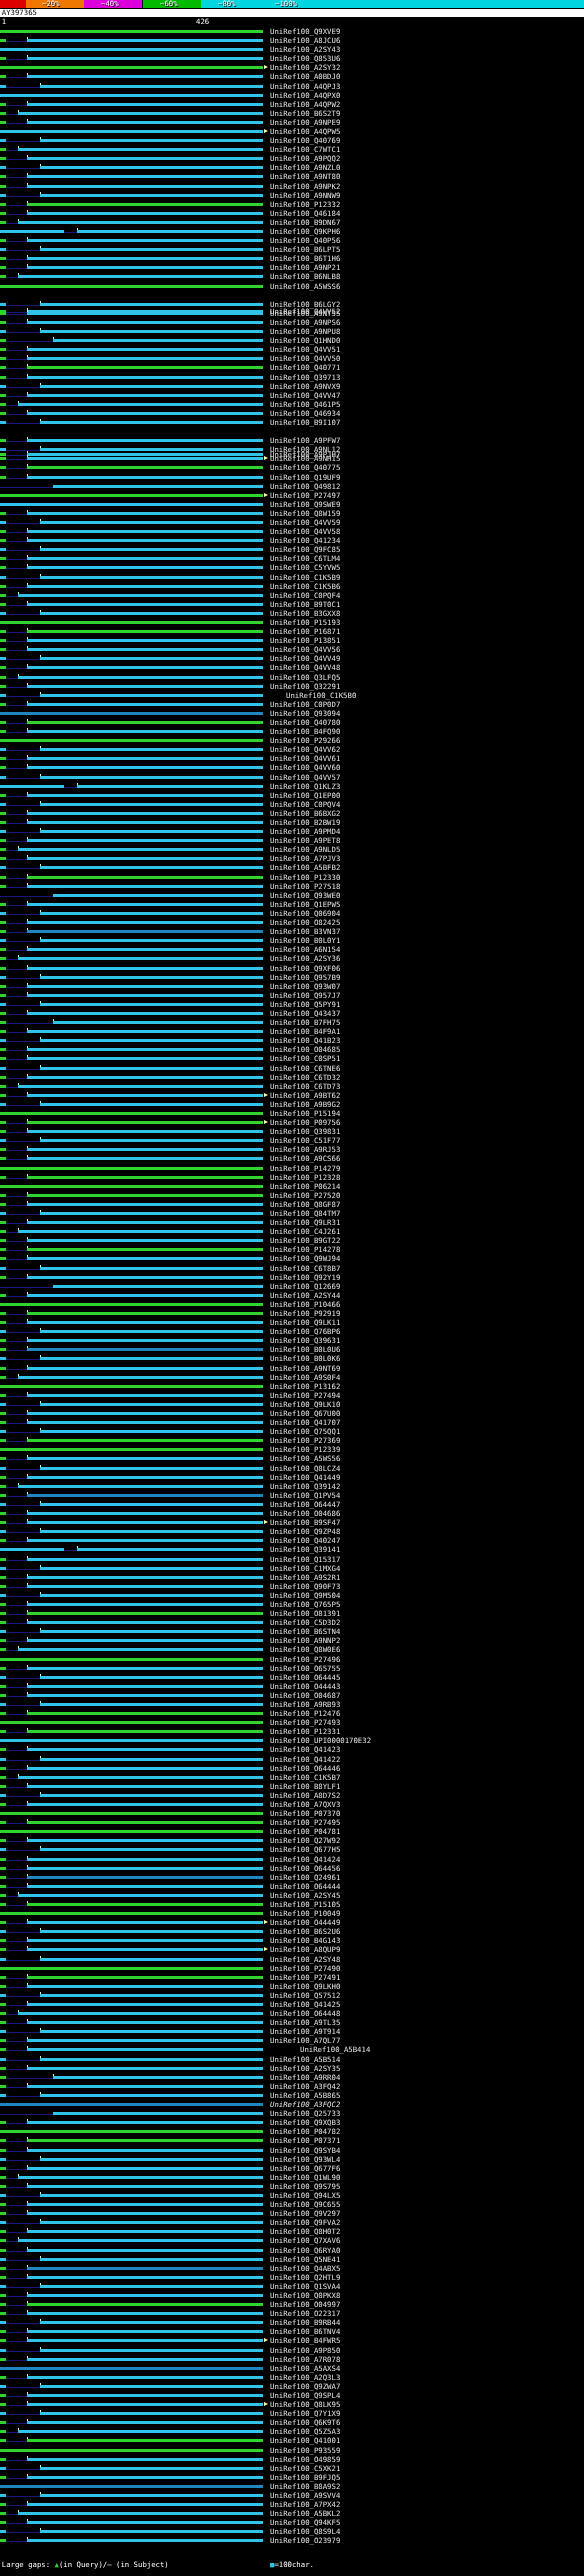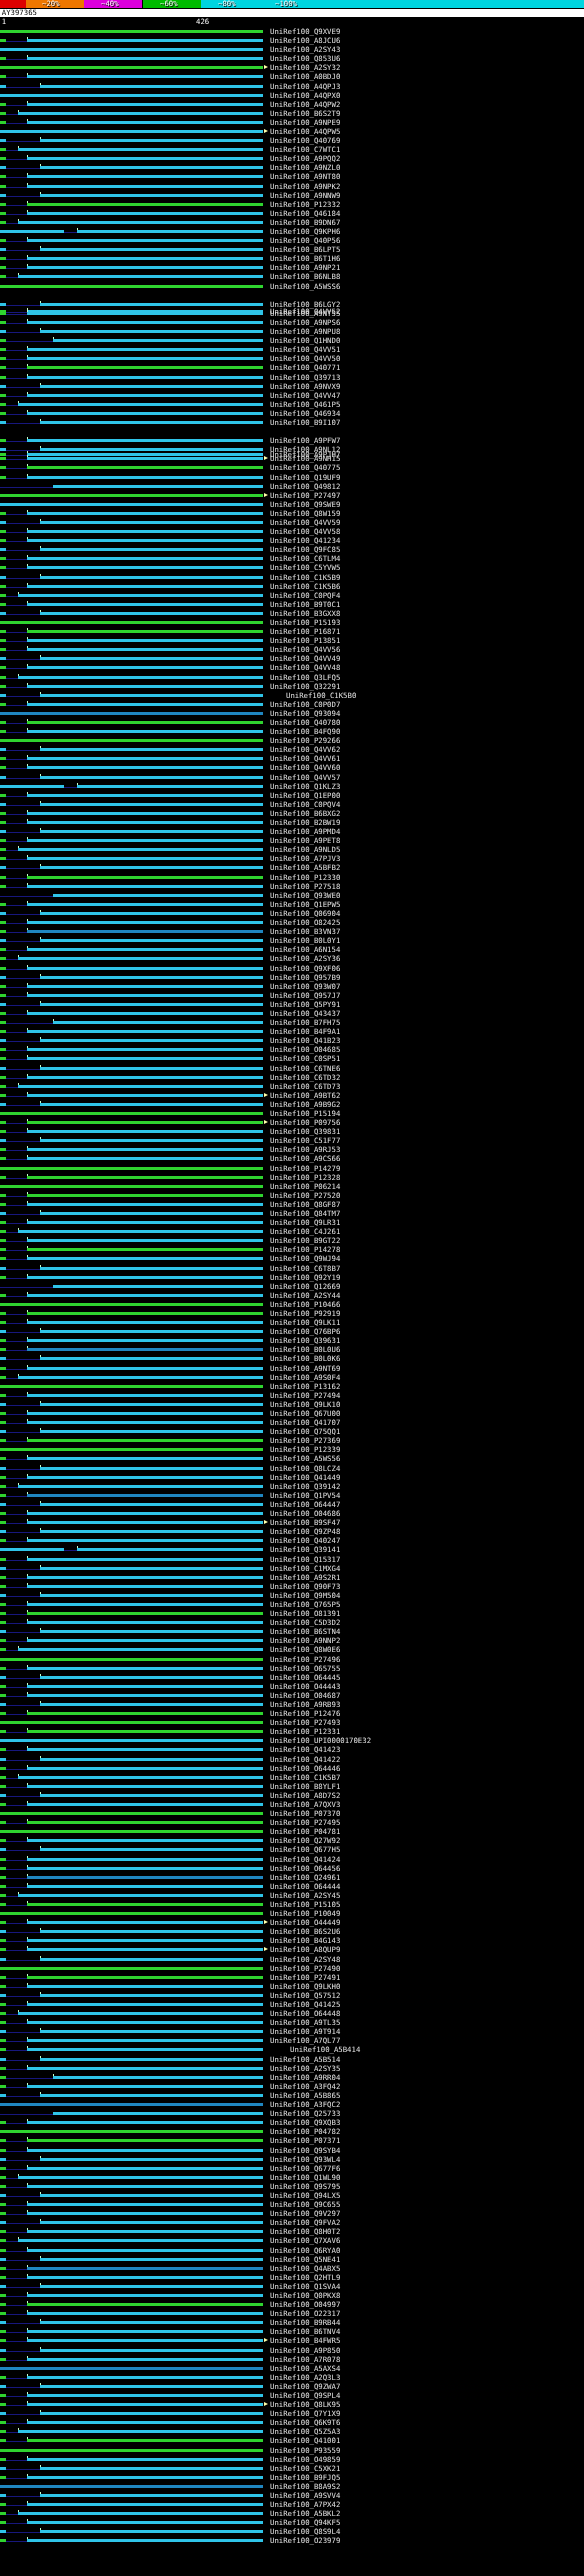--- a/index.html
+++ b/index.html
@@ -1570,21 +1570,21 @@
         <div class="seg" style="left: 0px; width: 5.5px; background: rgb(47, 212, 47);"></div>
         <div class="seg" style="left: 27.4px; width: 236px; background: rgb(47, 196, 232);"></div>
         <div class="tick" style="left: 27.4px; background: rgb(200, 255, 200);"></div>
         <div class="rlabel" style="left: 270px; color: rgb(228, 228, 228);">UniRef100_A7QL77</div>
       </div>
       <div class="row" style="top: 2018px;">
         <div class="track" style="width: 263px; background: rgb(23, 23, 125);"></div>
         <div class="seg" style="left: 0px; width: 5.5px; background: rgb(47, 212, 47);"></div>
         <div class="seg" style="left: 27.4px; width: 236px; background: rgb(47, 196, 232);"></div>
         <div class="tick" style="left: 27.4px; background: rgb(200, 255, 200);"></div>
-        <div class="rlabel" style="left: 260px; color: rgb(228, 228, 228); padding-left: 30px;">UniRef100_A5B414</div>
+        <div class="rlabel" style="left: 270px; color: rgb(228, 228, 228); padding-left: 30px;">UniRef100_A5B414</div>
       </div>
       <div class="row" style="top: 2028px;">
         <div class="track" style="width: 263px; background: rgb(23, 23, 125);"></div>
         <div class="seg" style="left: 0px; width: 5.5px; background: rgb(47, 196, 232);"></div>
         <div class="seg" style="left: 40px; width: 223px; background: rgb(47, 196, 232);"></div>
         <div class="tick" style="left: 40px; background: rgb(200, 255, 200);"></div>
         <div class="rlabel" style="left: 270px; color: rgb(228, 228, 228);">UniRef100_A5B514</div>
       </div>
       <div class="row" style="top: 2037px;">
         <div class="track" style="width: 263px; background: rgb(23, 23, 125);"></div>
@@ -1607,21 +1607,21 @@
         <div class="tick" style="left: 27.4px; background: rgb(200, 255, 200);"></div>
         <div class="rlabel" style="left: 270px; color: rgb(228, 228, 228);">UniRef100_A3FQ42</div>
       </div>
       <div class="row" style="top: 2064px;">
         <div class="track" style="width: 263px; background: rgb(23, 23, 125);"></div>
         <div class="seg" style="left: 0px; width: 5.5px; background: rgb(47, 196, 232);"></div>
         <div class="seg" style="left: 40px; width: 223px; background: rgb(47, 196, 232);"></div>
         <div class="tick" style="left: 40px; background: rgb(200, 255, 200);"></div>
         <div class="rlabel" style="left: 270px; color: rgb(228, 228, 228);">UniRef100_A5B865</div>
       </div>
-      <div class="row" style="top: 2073px;">
+      <div class="row" style="top: 2073px; font-style: italic;">
         <div class="track" style="width: 263px; background: rgb(23, 23, 125);"></div>
         <div class="seg" style="left: 0px; width: 263px; background: rgb(31, 134, 192);"></div>
         <div class="rlabel" style="left: 270px; color: rgb(228, 228, 228);">UniRef100_A3FQC2</div>
       </div>
       <div class="row" style="top: 2082px;">
         <div class="track" style="width: 263px; background: rgb(23, 23, 125);"></div>
         <div class="seg" style="left: 53px; width: 210px; background: rgb(47, 196, 232);"></div>
         <div class="rlabel" style="left: 270px; color: rgb(228, 228, 228);">UniRef100_Q25733</div>
       </div>
       <div class="row" style="top: 2091px;">
@@ -1942,15 +1942,23 @@
       </div>
       <div class="row" style="top: 2509px;">
         <div class="track" style="width: 263px; background: rgb(23, 23, 125);"></div>
         <div class="seg" style="left: 0px; width: 5.5px; background: rgb(47, 212, 47);"></div>
         <div class="seg" style="left: 27.4px; width: 236px; background: rgb(47, 196, 232);"></div>
         <div class="tick" style="left: 27.4px; background: rgb(200, 255, 200);"></div>
         <div class="rlabel" style="left: 270px; color: rgb(228, 228, 228);">UniRef100_O23979</div>
       </div>
     </div>
 
+  <div class="footer">
+    <span class="footleft">
+      <span>Large gaps: </span><span class="grn">▲</span><span>(in Query)/</span><span>—</span><span> (in Subject)</span>
+    </span>
+    <span class="footunit">
+      <span class="cyn">■</span><span>=100char.</span>
+    </span>
+  </div>
 
 </div>
 
 
 </body></html>

